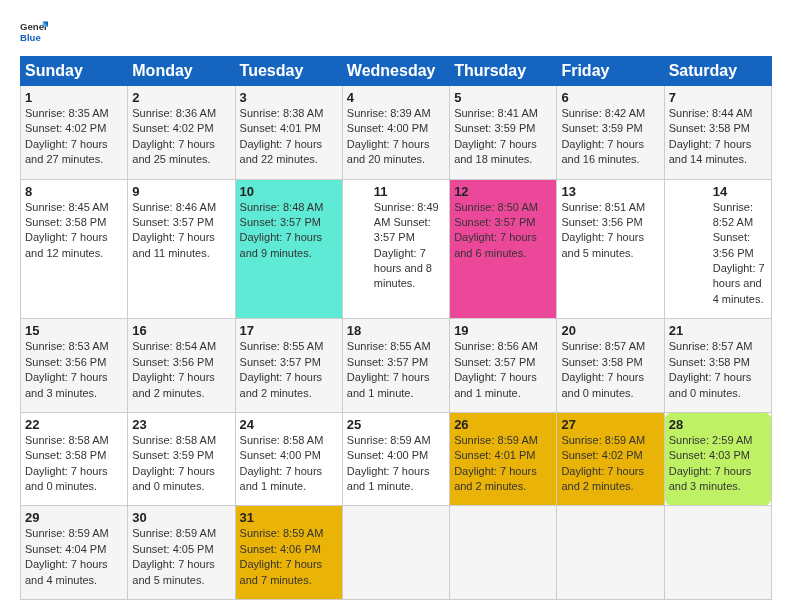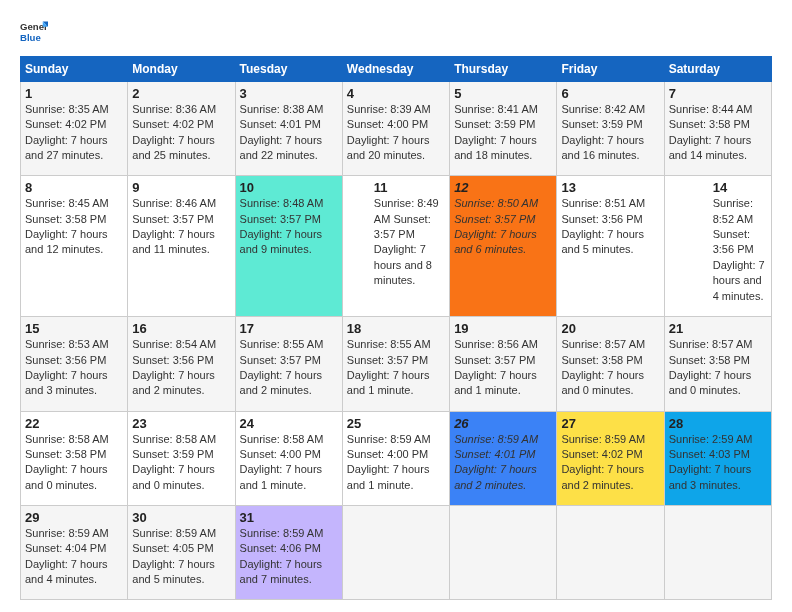--- a/index.html
+++ b/index.html
@@ -52,21 +52,21 @@
     }
     .cal-table {
       width: 100%;
       border-collapse: collapse;
       flex: 1;
       table-layout: fixed;
     }
     .cal-table th {
       background: #1565C0;
       color: #fff;
-      font-size: 12px;
+      font-size: 16px;
       font-weight: bold;
       padding: 5px 4px;
       text-align: left;
       border: 1px solid #1565C0;
     }
     .cal-table td {
       vertical-align: top;
       padding: 4px 4px 3px 4px;
       border: 1px solid #ccc;
       font-size: 9.5px;
@@ -202,21 +202,21 @@
 Daylight: 7 hours
 and 9 minutes.</div>
             </td>
             <td style="background: rgb(255, 255, 255); padding-left: 31px;">
               <span class="day-num">11</span>
               <div class="day-info">Sunrise: 8:49 AM
 Sunset: 3:57 PM
 Daylight: 7 hours
 and 8 minutes.</div>
             </td>
-            <td style="background: #f97316; font-style: italic;">
+            <td style="background: #ec4899;">
               <span class="day-num">12</span>
               <div class="day-info">Sunrise: 8:50 AM
 Sunset: 3:57 PM
 Daylight: 7 hours
 and 6 minutes.</div>
             </td>
             <td style="background: rgb(255, 255, 255);">
               <span class="day-num">13</span>
               <div class="day-info">Sunrise: 8:51 AM
 Sunset: 3:56 PM
@@ -304,35 +304,35 @@
 Daylight: 7 hours
 and 1 minute.</div>
             </td>
             <td style="background: rgb(255, 255, 255); margin-left: 48px;">
               <span class="day-num">25</span>
               <div class="day-info">Sunrise: 8:59 AM
 Sunset: 4:00 PM
 Daylight: 7 hours
 and 1 minute.</div>
             </td>
-            <td style="background: #3b82f6; font-style: italic;">
+            <td style="background: #eab308;">
               <span class="day-num">26</span>
               <div class="day-info">Sunrise: 8:59 AM
 Sunset: 4:01 PM
 Daylight: 7 hours
 and 2 minutes.</div>
             </td>
-            <td style="background: #fde047; margin-top: 12px;">
+            <td style="background: #eab308; margin-top: 12px;">
               <span class="day-num">27</span>
               <div class="day-info">Sunrise: 8:59 AM
 Sunset: 4:02 PM
 Daylight: 7 hours
 and 2 minutes.</div>
             </td>
-            <td style="background: #0ea5e9;">
+            <td style="background: #bef264; border-radius: 9px;">
               <span class="day-num">28</span>
               <div class="day-info">Sunrise: 2:59 AM
 Sunset: 4:03 PM
 Daylight: 7 hours
 and 3 minutes.</div>
             </td>
           </tr>
           <tr>
             <td style="background: rgb(245, 245, 245);">
               <span class="day-num">29</span>
@@ -341,21 +341,21 @@
 Daylight: 7 hours
 and 4 minutes.</div>
             </td>
             <td style="background: rgb(245, 245, 245);">
               <span class="day-num">30</span>
               <div class="day-info">Sunrise: 8:59 AM
 Sunset: 4:05 PM
 Daylight: 7 hours
 and 5 minutes.</div>
             </td>
-            <td style="background: #c4b5fd;">
+            <td style="background: #eab308;">
               <span class="day-num">31</span>
               <div class="day-info">Sunrise: 8:59 AM
 Sunset: 4:06 PM
 Daylight: 7 hours
 and 7 minutes.</div>
             </td>
             <td class="empty-cell"></td>
             <td class="empty-cell"></td>
             <td class="empty-cell"></td>
             <td class="empty-cell"></td>

